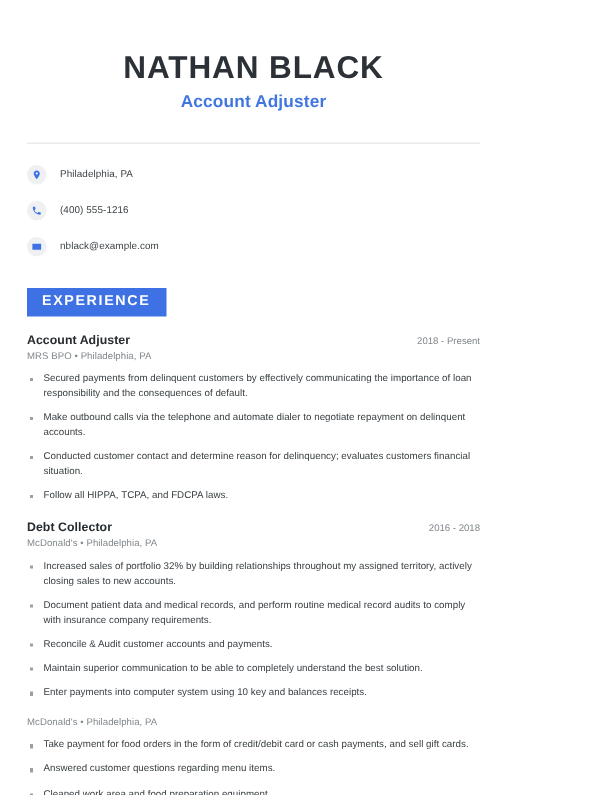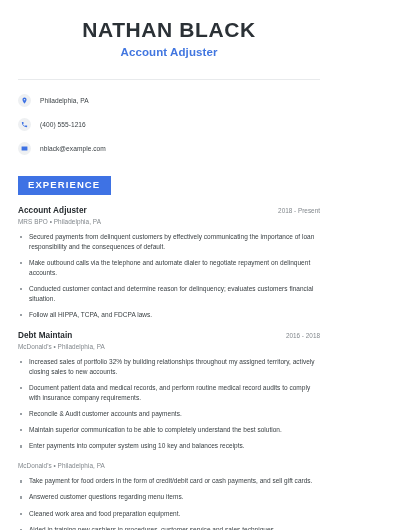--- a/index.html
+++ b/index.html
@@ -12,21 +12,21 @@
     background: #ffffff;
     font-family: "Liberation Sans", sans-serif;
     color: #2f3438;
     overflow: hidden;
   }
 
   .page {
     width: 338px;
     height: 530px;
     box-sizing: border-box;
-    padding: 0 18px;
+    padding: 16px 18px;
     position: relative;
   }
 
   
   .header {
     padding-top: 18px;
     padding-bottom: 12px;
     text-align: center;
   }
   .full-name {
@@ -203,21 +203,21 @@
         <li class="bullet">Secured payments from delinquent customers by effectively communicating the importance of loan responsibility and the consequences of default.</li>
         <li class="bullet">Make outbound calls via the telephone and automate dialer to negotiate repayment on delinquent accounts.</li>
         <li class="bullet">Conducted customer contact and determine reason for delinquency; evaluates customers financial situation.</li>
         <li class="bullet">Follow all HIPPA, TCPA, and FDCPA laws.</li>
       </ul>
     </div>
 
     
     <div class="job">
       <div class="job-head">
-        <span class="job-role">Debt Maintain</span>
+        <span class="job-role">Debt Collector</span>
         <span class="job-dates">2016 - 2018</span>
       </div>
       <div class="job-meta">McDonald's • Philadelphia, PA</div>
       <ul class="bullets">
         <li class="bullet">Increased sales of portfolio 32% by building relationships throughout my assigned territory, actively closing sales to new accounts.</li>
         <li class="bullet">Document patient data and medical records, and perform routine medical record audits to comply with insurance company requirements.</li>
         <li class="bullet">Reconcile &amp; Audit customer accounts and payments.</li>
         <li class="bullet">Maintain superior communication to be able to completely understand the best solution.</li>
         <li class="bullet">Enter payments into computer system using 10 key and balances receipts.</li>
       </ul>

